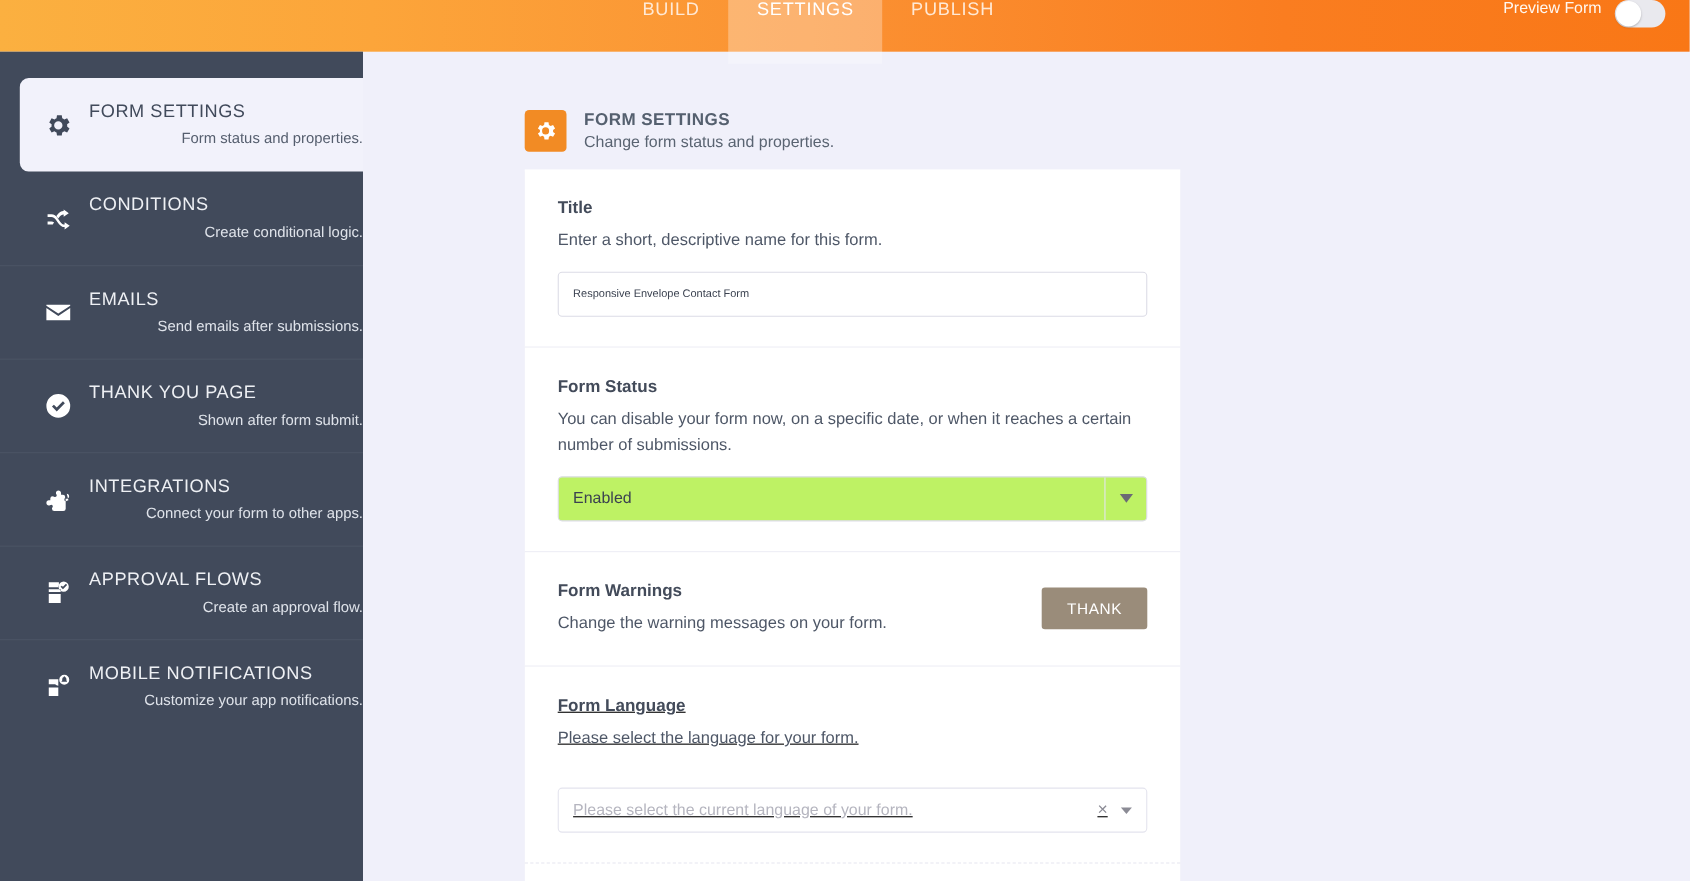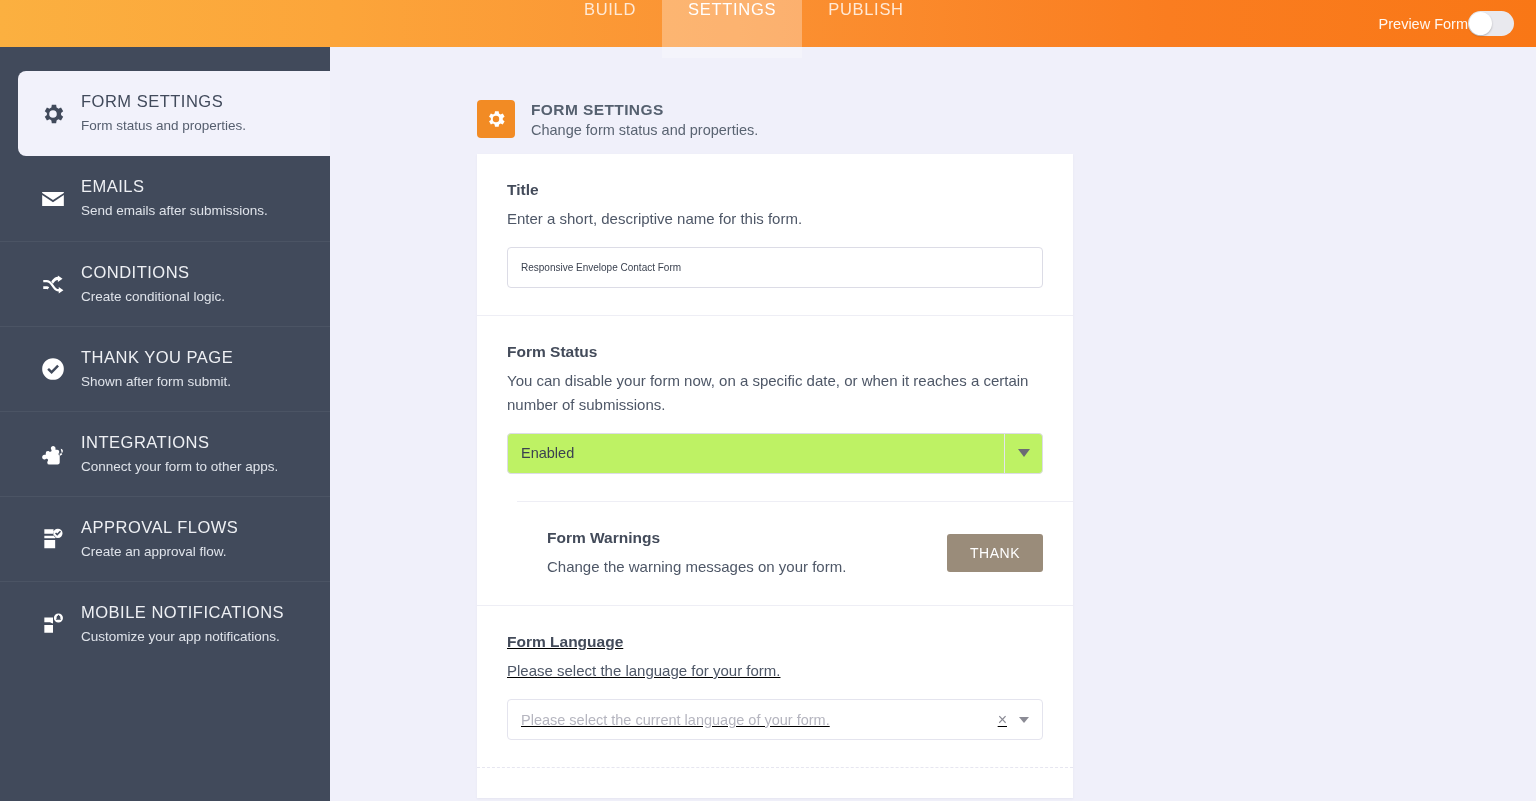--- a/index.html
+++ b/index.html
@@ -19,22 +19,22 @@
   .topbar-left { flex: 0 0 558px; }
   .tab {
     display: flex; align-items: flex-start; justify-content: center;
     padding: 0 26px;
     color: #ffe9d6;
     font-size: 16.5px; letter-spacing: 0.7px;
     cursor: pointer; height: 58px;
   }
   .tab.active { background: rgba(255,255,255,0.30); color: #ffffff; }
   .topbar-right {
-    margin-left: auto; display: flex; align-items: center;
-    padding-right: 22px; 
+    margin-left: auto; display: flex; 
+    padding-right: 22px; gap: 12px;
   }
   .preview-label { color: #fff7f0; font-size: 14.5px; }
   .toggle {
     width: 46px; height: 25px; border-radius: 13px;
     background: #e9e9ee; position: relative; cursor: pointer;
   }
   .toggle .knob {
     position: absolute; left: 1px; top: 1px;
     width: 23px; height: 23px; border-radius: 50%;
     background: #ffffff; box-shadow: 0 1px 2px rgba(0,0,0,0.25);
@@ -57,21 +57,21 @@
     transform: translateY(-50%);
     width: 30px; height: 30px;
     display: flex; align-items: center; justify-content: center;
   }
   .side-item .ico svg { fill: #ffffff; }
   .side-title {
     color: #eef0f4; font-size: 16.5px; letter-spacing: 0.5px;
     line-height: 1.25;
   }
   .side-sub {
-    color: #dfe3ea; font-size: 13.5px; margin-top: 5px; line-height: 1.3;
+    color: #dfe3ea; font-size: 13.5px; margin-top: 5px; line-height: 1.3; text-align: right;
   }
   .side-item.active {
     background: #f2f2fb;
     margin-left: 18px;
     border-radius: 8px 0 0 8px;
     padding-left: 63px;
     border-top: none;
   }
   .side-item.active + .side-item { border-top: none; }
   .side-item.active .ico { left: 20px; }
@@ -125,33 +125,33 @@
   }
   .select-wrap .val { flex: 1; padding: 0 13px; color: #3b4250; font-size: 14.5px; }
   .select-wrap .arrow-box {
     width: 38px; height: 100%; border-left: 1px solid #e4e4ee;
     display: flex; align-items: center; justify-content: center;
   }
   .caret { width: 0; height: 0; border-left: 6px solid transparent;
            border-right: 6px solid transparent; border-top: 8px solid #6b6b74; }
 
   .lang-wrap {
-    margin-top: 17px; width: 100%; height: 41px;
+    margin-top: 34px; width: 100%; height: 41px;
     border: 1px solid #e4e4ee; border-radius: 4px;
     background: #fff; display: flex; align-items: center;
     cursor: pointer; padding: 0 13px; gap: 12px;
   }
   .lang-wrap .ph { flex: 1; color: #b5b5bf; font-size: 14.5px; }
   .lang-wrap .clear { color: #8b8b95; font-size: 16px; line-height: 1; }
   .lang-wrap .mini-caret {
     width: 0; height: 0; border-left: 5px solid transparent;
     border-right: 5px solid transparent; border-top: 6px solid #8b8b95;
   }
 
-  .row-split { display: flex; align-items: center; justify-content: space-between; margin-left: 40px; }
+  .row-split { display: flex; align-items: center; justify-content: space-between; }
   .edit-btn {
     background: #9a8c7a; color: #ffffff; border: none; border-radius: 3px;
     padding: 11px 23px; font-size: 14px; letter-spacing: 0.5px;
     cursor: pointer; font-family: "Liberation Sans", sans-serif;
   }
 </style>
 </head>
 <body>
 
 <div class="topbar">
@@ -184,35 +184,35 @@
           <path d="M19.4 13a7.6 7.6 0 0 0 0-2l2-1.5-2-3.4-2.4 1a7.7 7.7 0 0 0-1.7-1l-.4-2.6h-4l-.4 2.6c-.6.2-1.2.6-1.7 1l-2.4-1-2 3.4 2 1.5a7.6 7.6 0 0 0 0 2l-2 1.5 2 3.4 2.4-1c.5.4 1.1.8 1.7 1l.4 2.6h4l.4-2.6c.6-.2 1.2-.6 1.7-1l2.4 1 2-3.4-2-1.5zM12 15.5A3.5 3.5 0 1 1 15.5 12 3.5 3.5 0 0 1 12 15.5z"></path>
         </svg>
     </span>
     <div class="side-title">FORM SETTINGS</div>
     <div class="side-sub">Form status and properties.</div>
   </div>
 
   <div class="side-item">
     <span class="ico">
       <svg width="26" height="26" viewBox="0 0 24 24">
+          <path d="M16.5 4.2l4.3 3-4.3 3V8.3c-1.6 0-2.6.9-3.6 2.2l-.9 1.2-1.6-2.1.8-1c1.4-1.9 3.1-3.3 5.3-3.3V4.2zM3 8.2h3.2c2.2 0 3.9 1.4 5.3 3.3l2.2 3c1 1.3 2 2.2 3.6 2.2v-1.9l4.3 3-4.3 3v-1.9c-2.2 0-3.9-1.4-5.3-3.3l-2.2-3c-1-1.3-2-2.2-3.6-2.2H3zM3 14.1h3.2c.9 0 1.6.3 2.3.9l-1.5 2c-.3-.2-.6-.3-.8-.3H3z"></path>
+        </svg>
+    </span>
+    <div class="side-title">CONDITIONS</div>
+    <div class="side-sub">Create conditional logic.</div>
+  </div>
+
+  <div class="side-item">
+    <span class="ico">
+      <svg width="26" height="26" viewBox="0 0 24 24">
           <path d="M2 5.5h20v1L12 13 2 6.5zM2 8.4V18.5h20V8.4L12 15z"></path>
         </svg>
     </span>
     <div class="side-title">EMAILS</div>
     <div class="side-sub">Send emails after submissions.</div>
-  </div>
-
-  <div class="side-item">
-    <span class="ico">
-      <svg width="26" height="26" viewBox="0 0 24 24">
-          <path d="M16.5 4.2l4.3 3-4.3 3V8.3c-1.6 0-2.6.9-3.6 2.2l-.9 1.2-1.6-2.1.8-1c1.4-1.9 3.1-3.3 5.3-3.3V4.2zM3 8.2h3.2c2.2 0 3.9 1.4 5.3 3.3l2.2 3c1 1.3 2 2.2 3.6 2.2v-1.9l4.3 3-4.3 3v-1.9c-2.2 0-3.9-1.4-5.3-3.3l-2.2-3c-1-1.3-2-2.2-3.6-2.2H3zM3 14.1h3.2c.9 0 1.6.3 2.3.9l-1.5 2c-.3-.2-.6-.3-.8-.3H3z"></path>
-        </svg>
-    </span>
-    <div class="side-title">CONDITIONS</div>
-    <div class="side-sub">Create conditional logic.</div>
   </div>
 
   <div class="side-item">
     <span class="ico">
       <svg width="26" height="26" viewBox="0 0 24 24">
           <path d="M12 2a10 10 0 1 0 10 10A10 10 0 0 0 12 2zm-1.3 14.6l-4-4 1.6-1.6 2.4 2.4 5.2-5.3 1.6 1.6z"></path>
         </svg>
     </span>
     <div class="side-title">THANK YOU PAGE</div>
     <div class="side-sub">Shown after form submit.</div>

